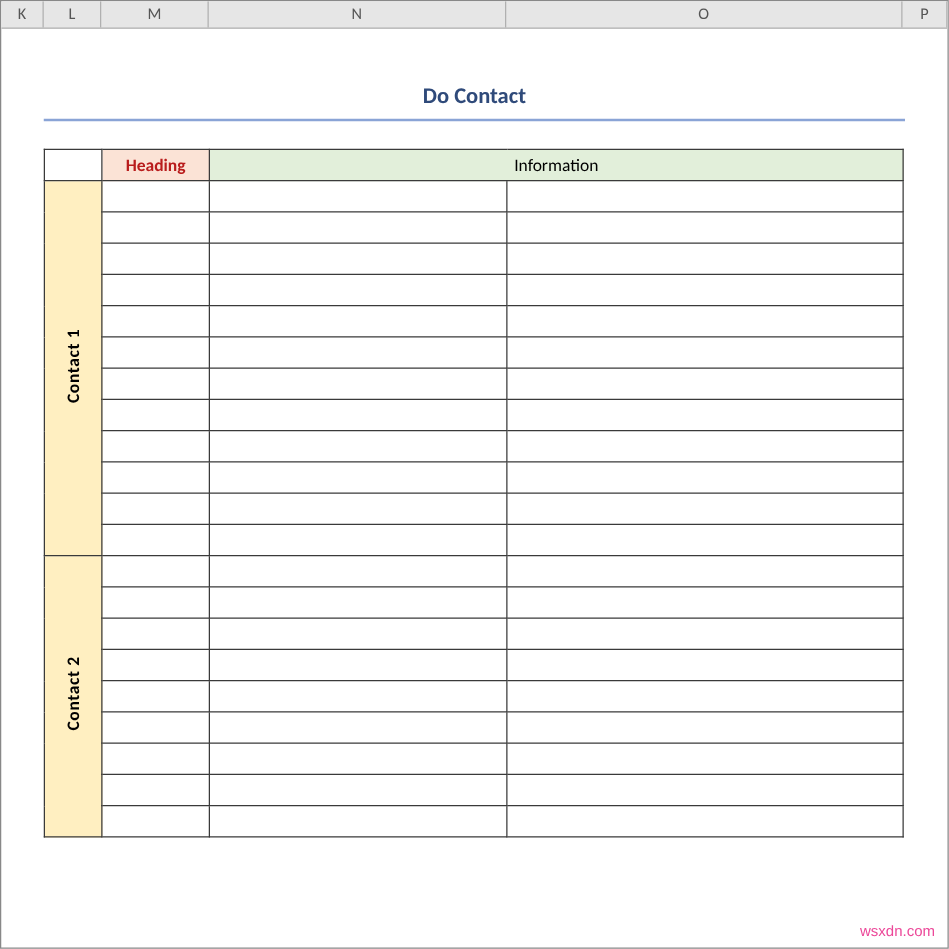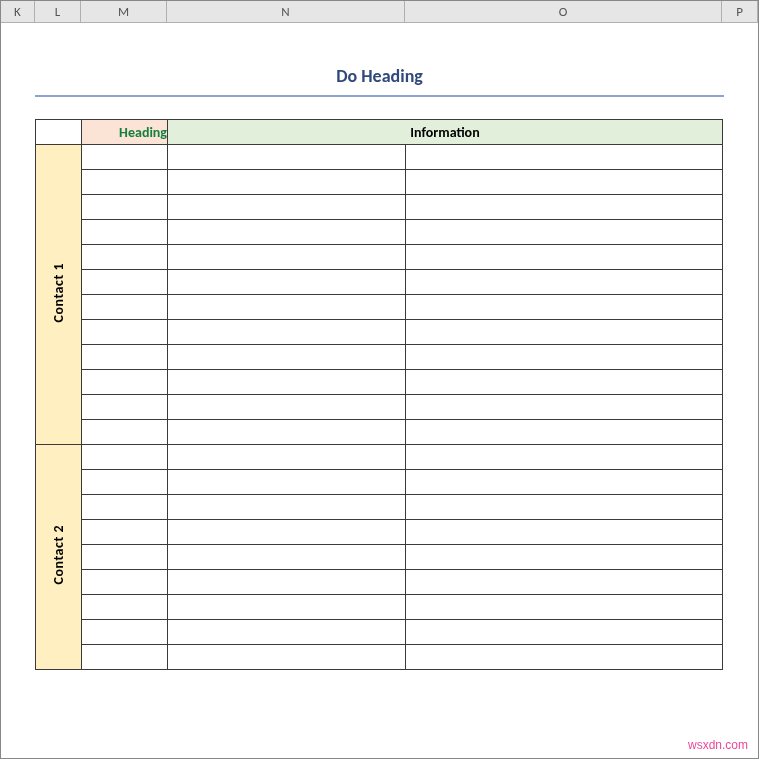--- a/index.html
+++ b/index.html
@@ -60,26 +60,26 @@
     }
     th.blank-top {
       border-top: none;
       border-left: none;
       border-bottom: none;
       background: #fff;
     }
     th.heading-cell {
       background: #fbe3d6;
       font-weight: bold;
-      text-align: right;
-      color: #15803d;
+      text-align: center;
+      color: #b91c1c;
     }
     th.info-cell {
       background: #e2efda;
-      font-weight: bold;
+      font-weight: normal;
       color: #000;
     }
     td.side-label {
       background: #ffefc1;
       font-weight: bold;
       text-align: center;
       vertical-align: middle;
       color: #000;
     }
     .vtext {
@@ -104,21 +104,21 @@
 <div class="col-headers">
   <div class="col-header col-K">K</div>
   <div class="col-header col-L">L</div>
   <div class="col-header col-M">M</div>
   <div class="col-header col-N">N</div>
   <div class="col-header col-O">O</div>
   <div class="col-header col-P">P</div>
 </div>
 
 <div class="sheet-area">
-  <div class="title-row">Do Heading</div>
+  <div class="title-row">Do Contact</div>
   <div class="title-underline"></div>
 
   <table class="grid">
     <colgroup>
       <col class="c-L">
         <col class="c-M">
         <col class="c-N">
         <col class="c-O">
     </colgroup>
     <tbody>

